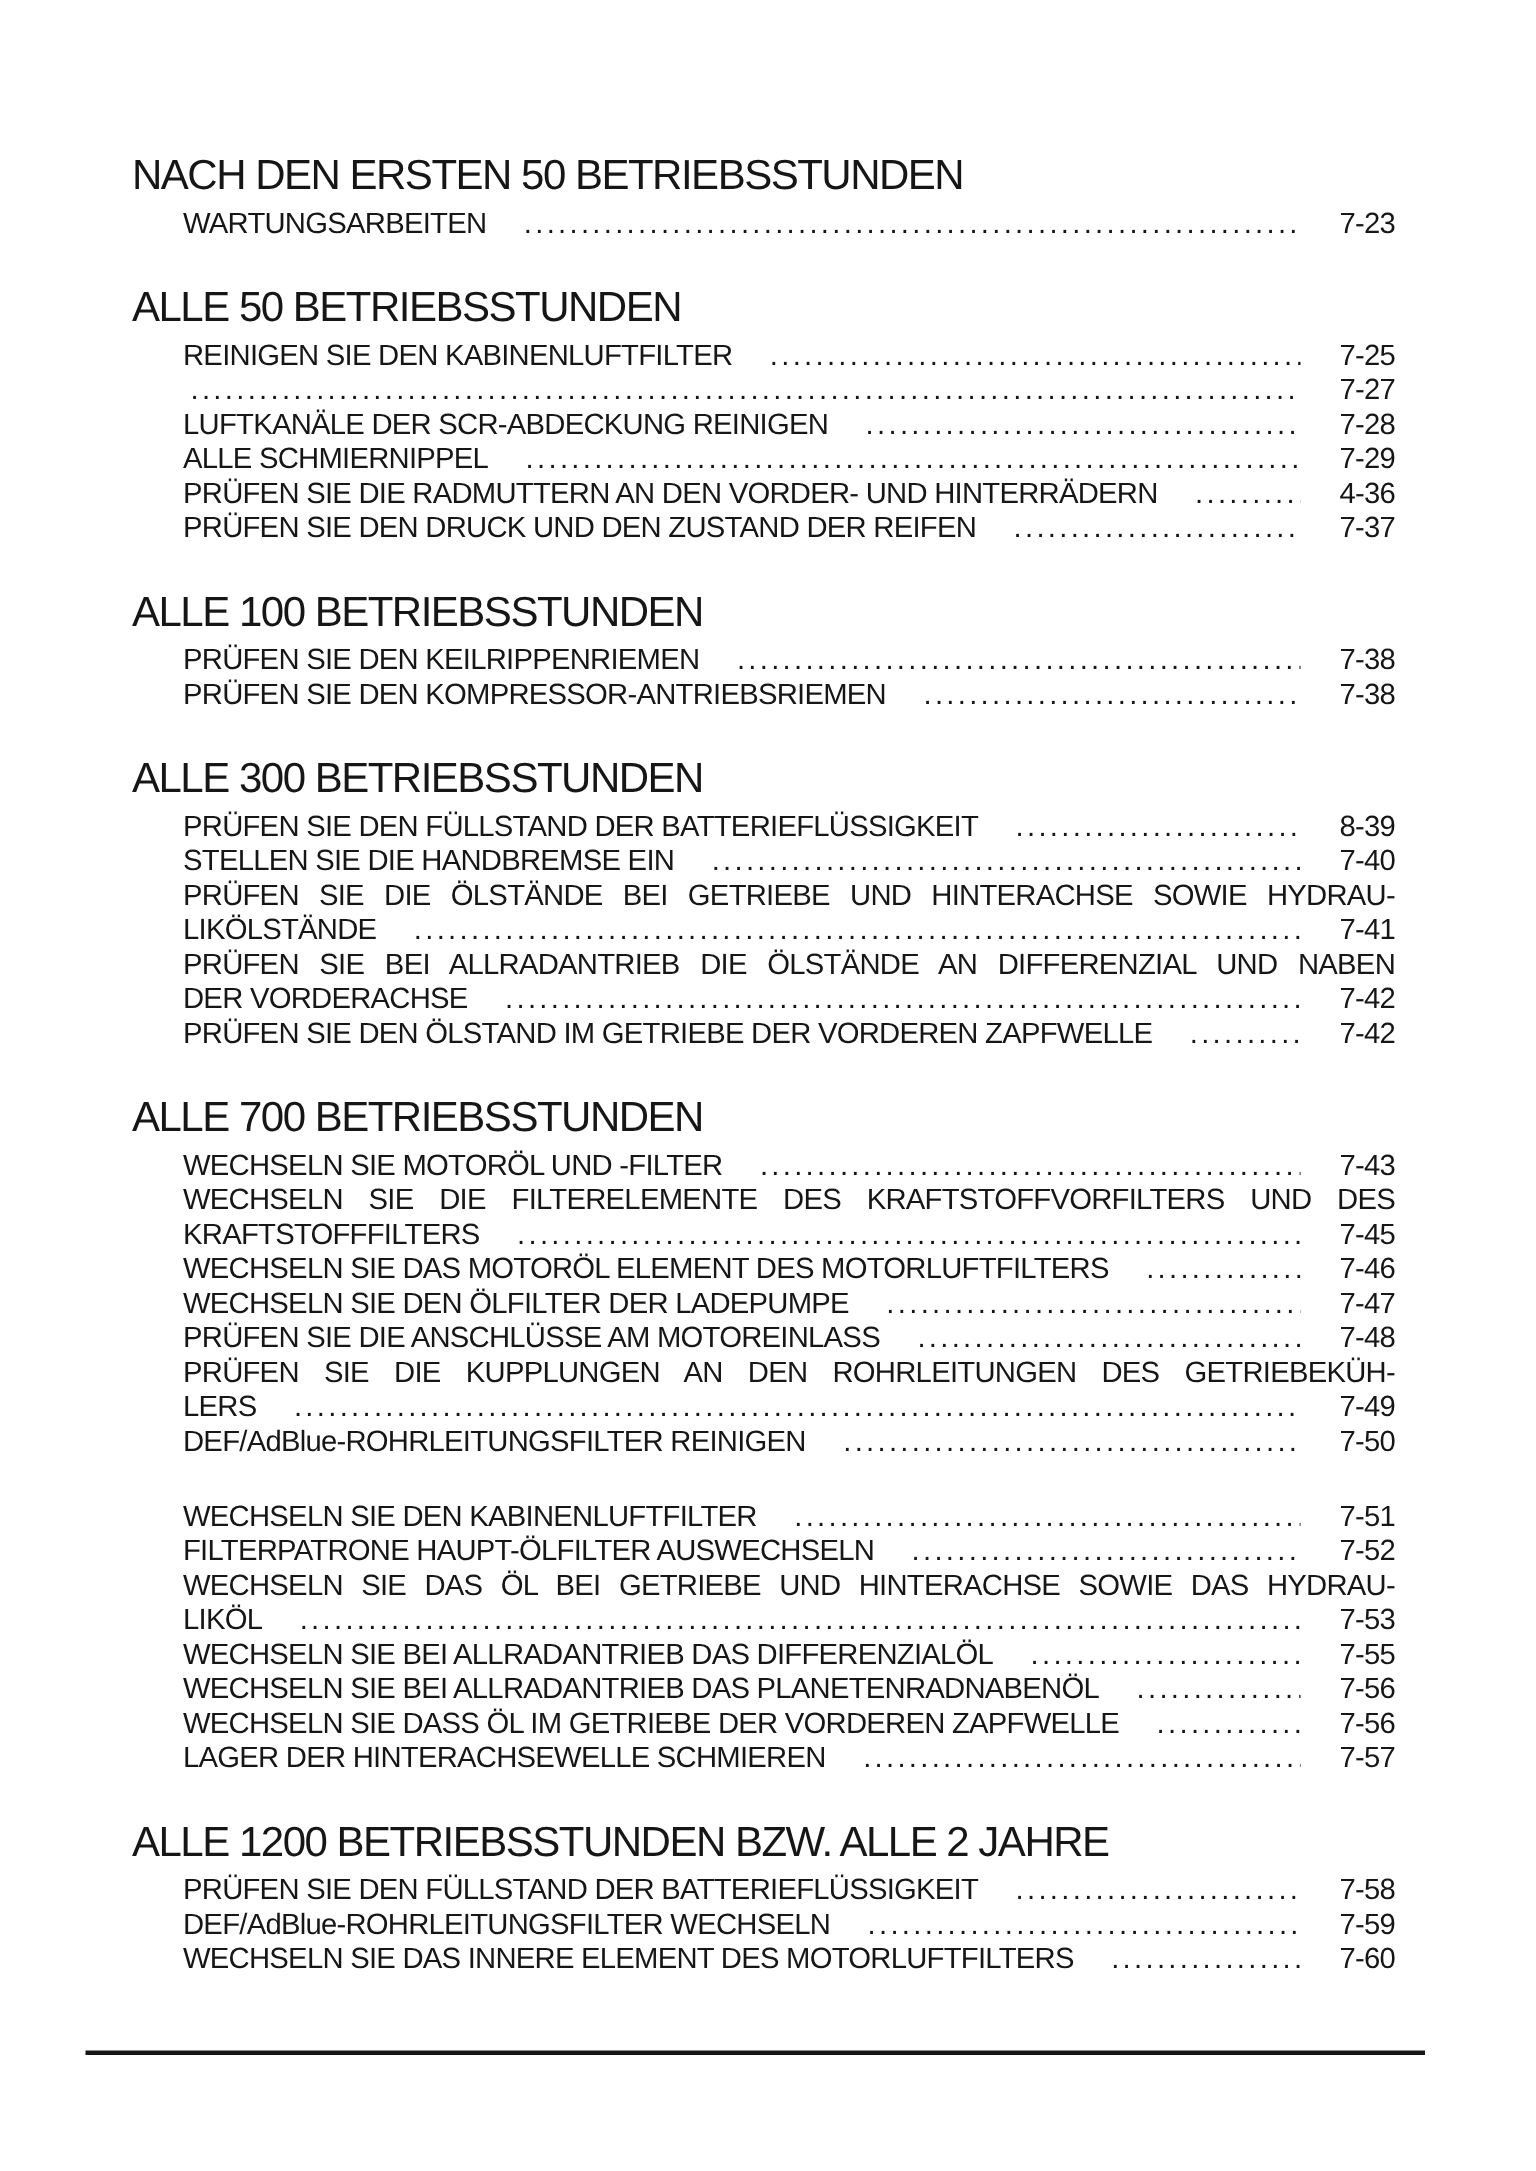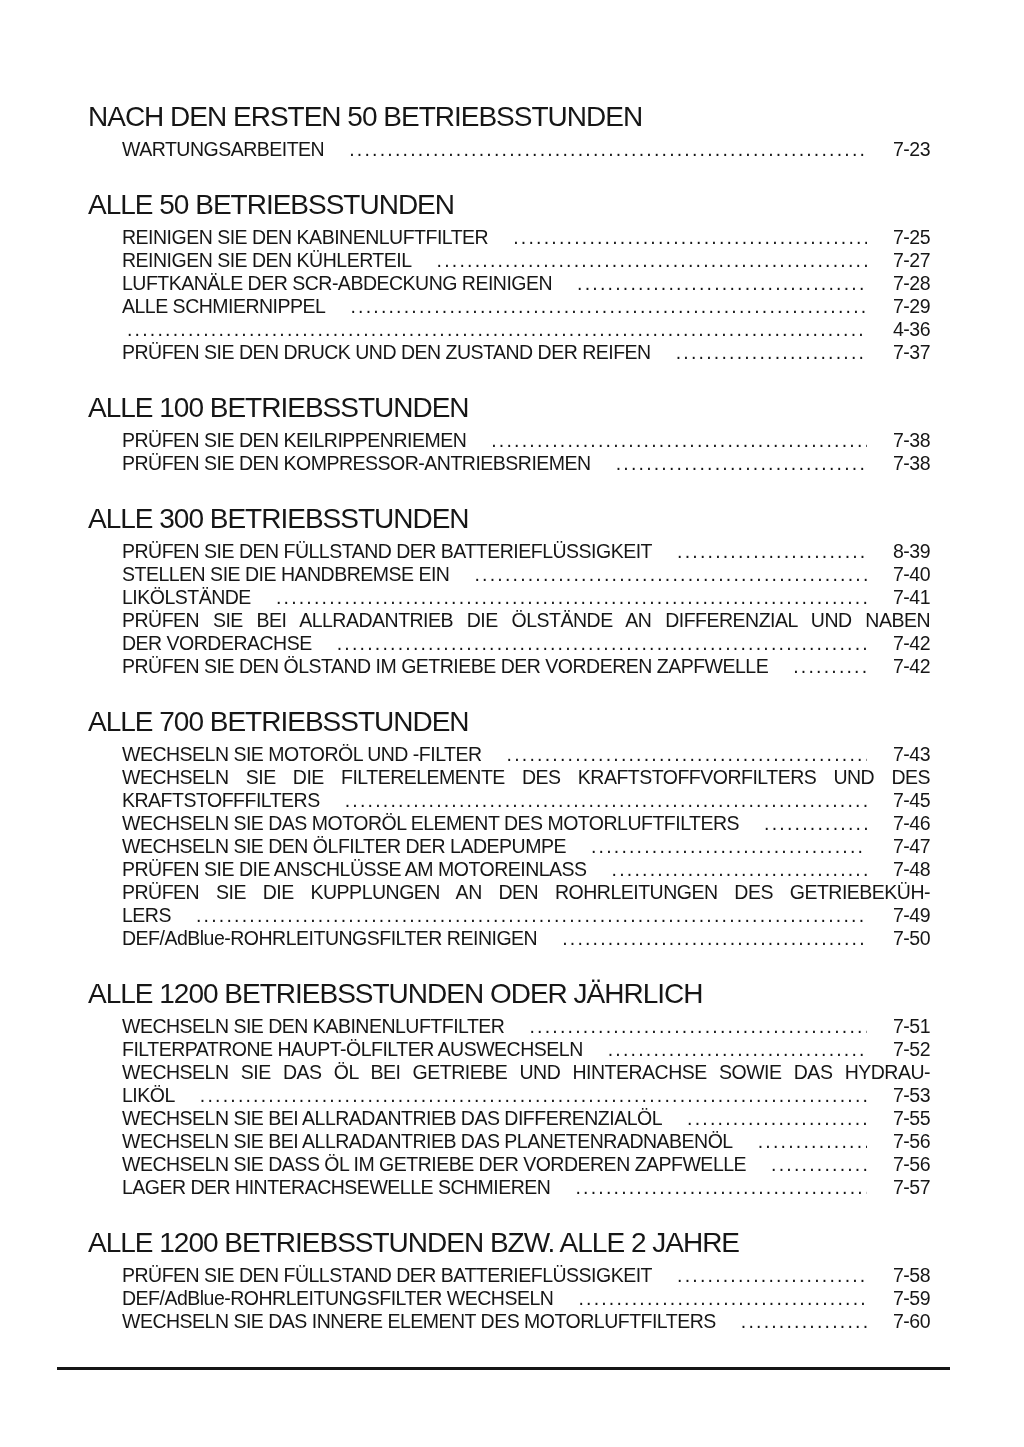--- a/index.html
+++ b/index.html
@@ -75,38 +75,38 @@
   <section class="toc-section">
     <h2 class="section-title">ALLE 50 BETRIEBSSTUNDEN</h2>
     <div class="entries">
   <div class="entry-line last-line">
     <span class="entry-text">REINIGEN SIE DEN KABINENLUFTFILTER</span>
     <span class="leader" aria-hidden="true">............................................................................................................................................................................................................................</span>
     <span class="page-num">7-25</span>
   </div>
 
   <div class="entry-line last-line">
-    <span class="entry-text">REINIGEN SIE DEN KÜHLERTEIL</span>
     <span class="leader" aria-hidden="true">............................................................................................................................................................................................................................</span>
     <span class="page-num">7-27</span>
   </div>
 
   <div class="entry-line last-line">
     <span class="entry-text">LUFTKANÄLE DER SCR-ABDECKUNG REINIGEN</span>
     <span class="leader" aria-hidden="true">............................................................................................................................................................................................................................</span>
     <span class="page-num">7-28</span>
   </div>
 
   <div class="entry-line last-line">
     <span class="entry-text">ALLE SCHMIERNIPPEL</span>
     <span class="leader" aria-hidden="true">............................................................................................................................................................................................................................</span>
     <span class="page-num">7-29</span>
   </div>
 
   <div class="entry-line last-line">
+    <span class="entry-text">PRÜFEN SIE DIE RADMUTTERN AN DEN VORDER- UND HINTERRÄDERN</span>
     <span class="leader" aria-hidden="true">............................................................................................................................................................................................................................</span>
     <span class="page-num">4-36</span>
   </div>
 
   <div class="entry-line last-line">
     <span class="entry-text">PRÜFEN SIE DEN DRUCK UND DEN ZUSTAND DER REIFEN</span>
     <span class="leader" aria-hidden="true">............................................................................................................................................................................................................................</span>
     <span class="page-num">7-37</span>
   </div>
 </div>
@@ -137,20 +137,21 @@
     <span class="leader" aria-hidden="true">............................................................................................................................................................................................................................</span>
     <span class="page-num">8-39</span>
   </div>
 
   <div class="entry-line last-line">
     <span class="entry-text">STELLEN SIE DIE HANDBREMSE EIN</span>
     <span class="leader" aria-hidden="true">............................................................................................................................................................................................................................</span>
     <span class="page-num">7-40</span>
   </div>
 
+  <div class="entry-line wrap-line">PRÜFEN SIE DIE ÖLSTÄNDE BEI GETRIEBE UND HINTERACHSE SOWIE HYDRAU-</div>
 
   <div class="entry-line last-line">
     <span class="entry-text">LIKÖLSTÄNDE</span>
     <span class="leader" aria-hidden="true">............................................................................................................................................................................................................................</span>
     <span class="page-num">7-41</span>
   </div>
 
   <div class="entry-line wrap-line">PRÜFEN SIE BEI ALLRADANTRIEB DIE ÖLSTÄNDE AN DIFFERENZIAL UND NABEN</div>
 
   <div class="entry-line last-line">
@@ -212,21 +213,20 @@
 
   <div class="entry-line last-line">
     <span class="entry-text">DEF/AdBlue-ROHRLEITUNGSFILTER REINIGEN</span>
     <span class="leader" aria-hidden="true">............................................................................................................................................................................................................................</span>
     <span class="page-num">7-50</span>
   </div>
 </div>
   </section>
 
   <section class="toc-section">
-    <h2 class="section-title">ALLE 1200 BETRIEBSSTUNDEN ODER JÄHRLICH</h2>
     <div class="entries">
   <div class="entry-line last-line">
     <span class="entry-text">WECHSELN SIE DEN KABINENLUFTFILTER</span>
     <span class="leader" aria-hidden="true">............................................................................................................................................................................................................................</span>
     <span class="page-num">7-51</span>
   </div>
 
   <div class="entry-line last-line">
     <span class="entry-text">FILTERPATRONE HAUPT-ÖLFILTER AUSWECHSELN</span>
     <span class="leader" aria-hidden="true">............................................................................................................................................................................................................................</span>

